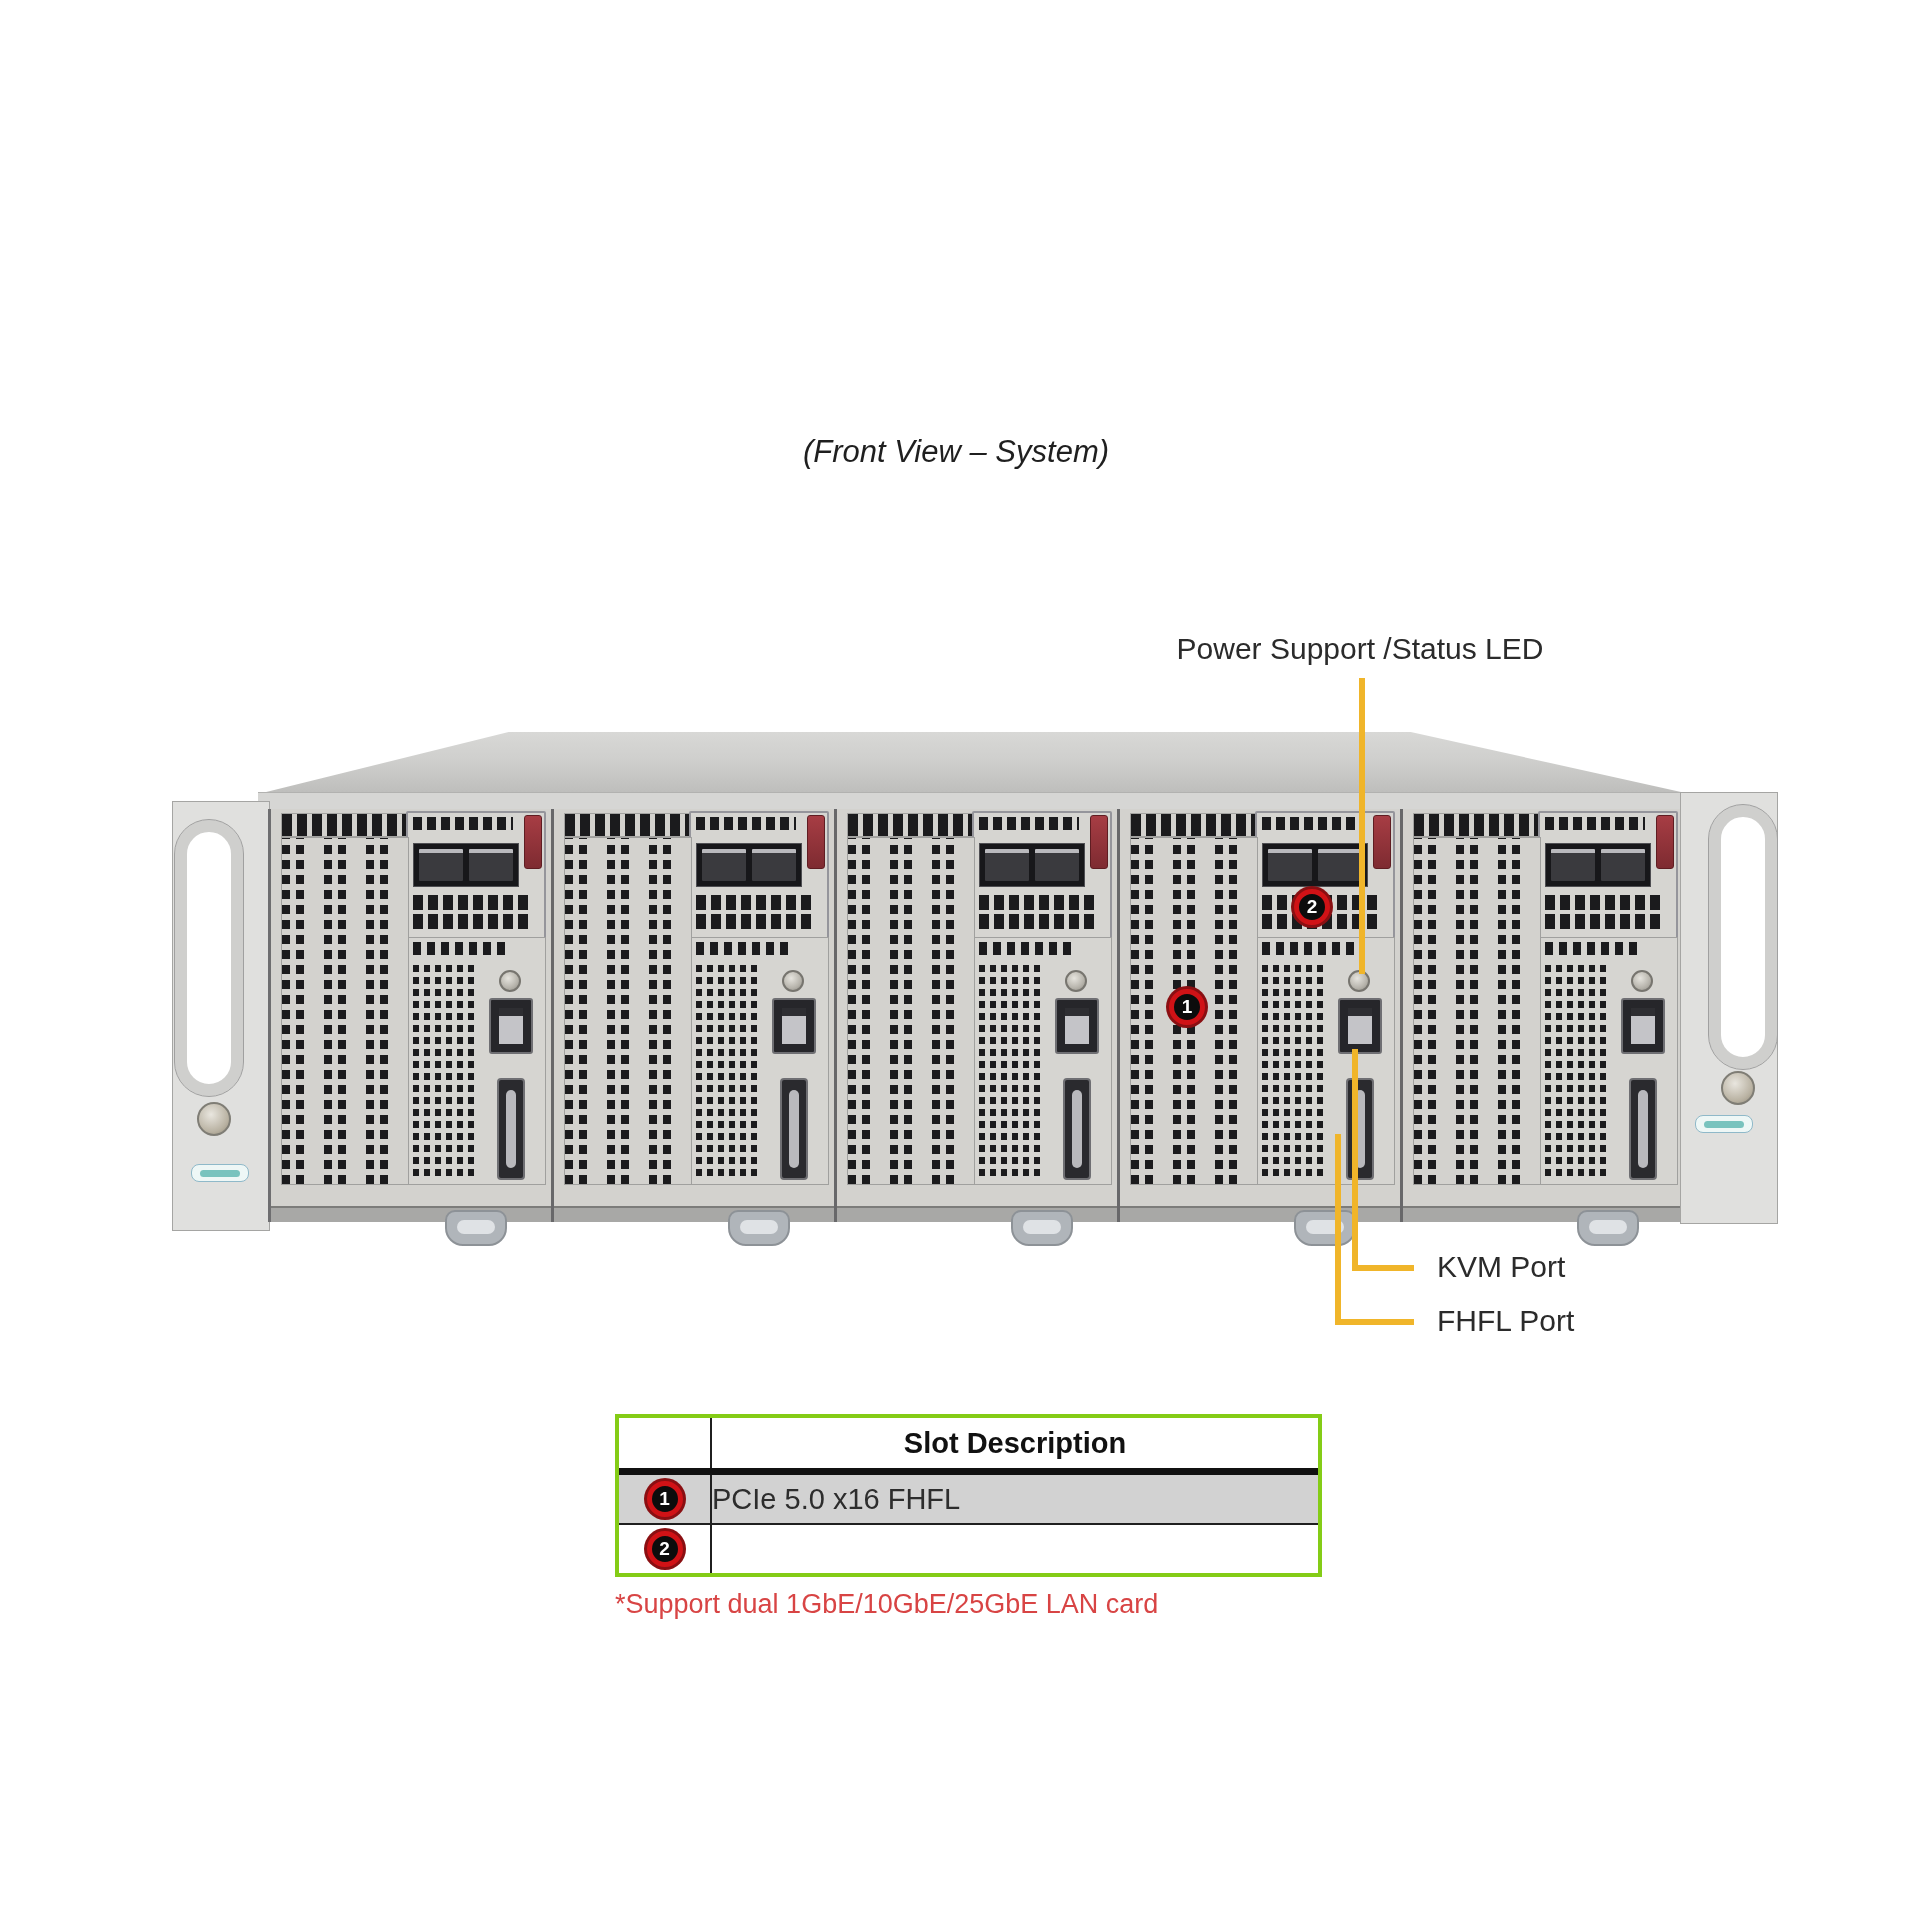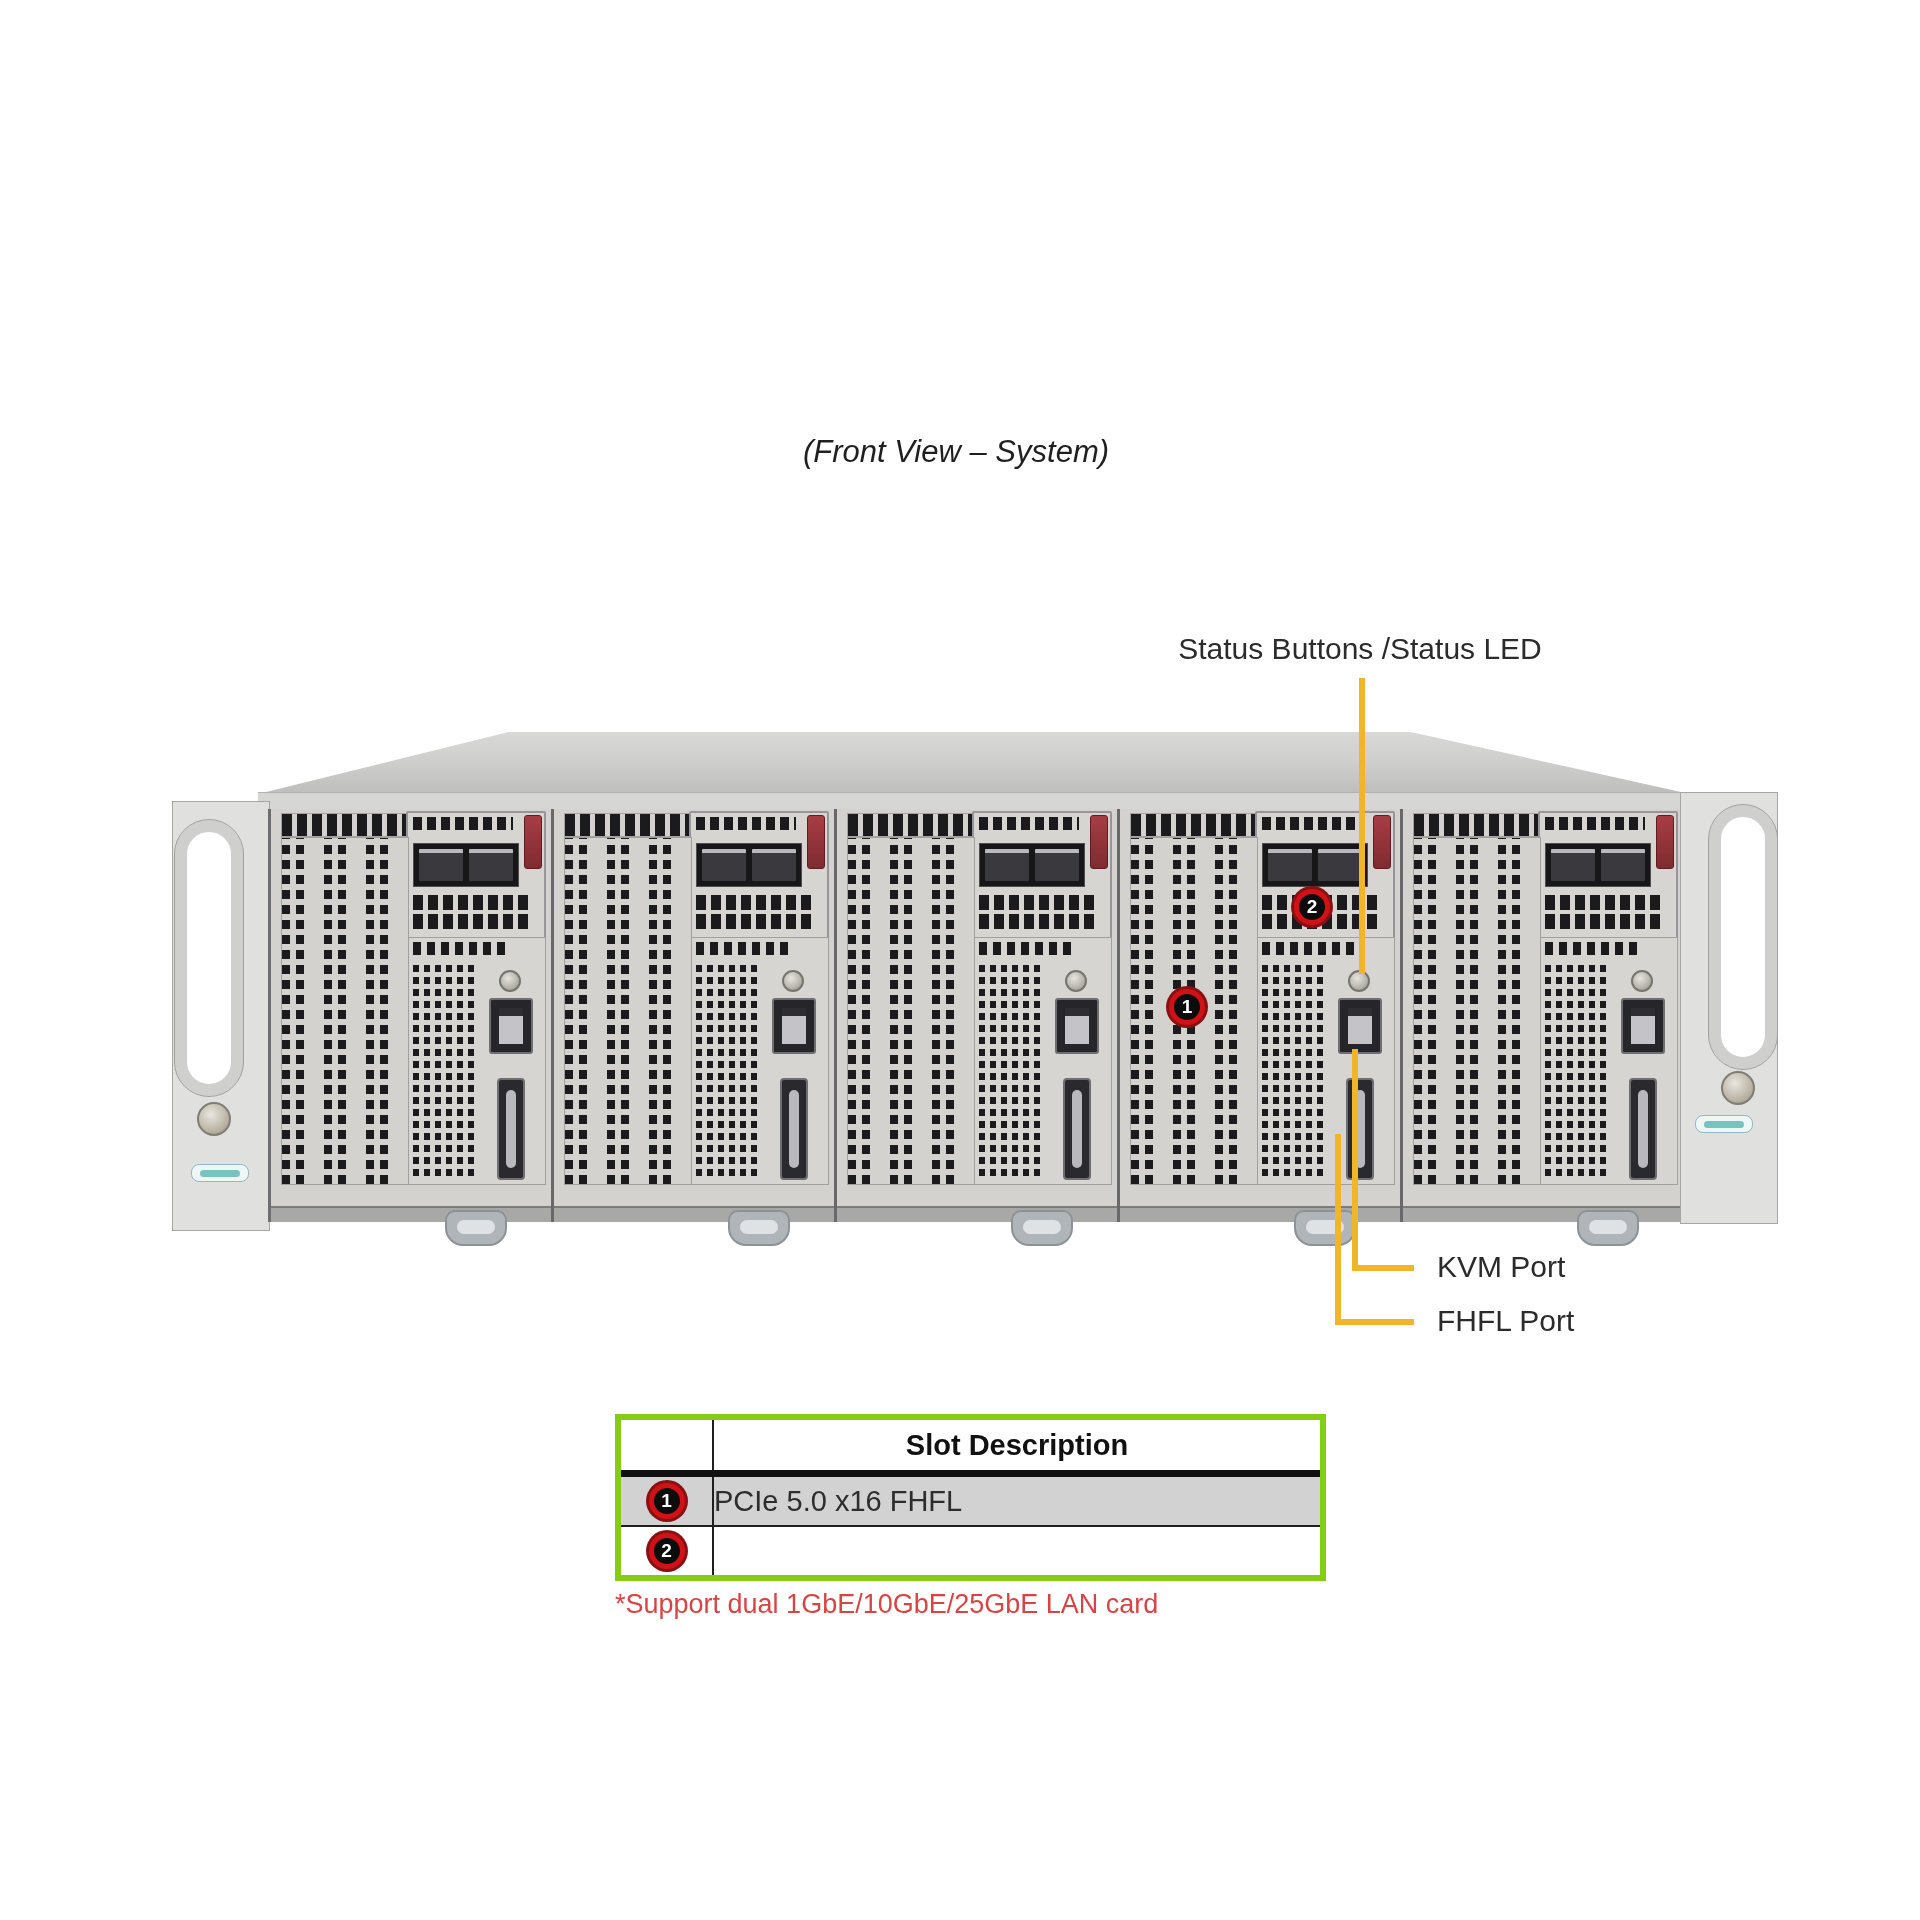--- a/index.html
+++ b/index.html
@@ -111,21 +111,21 @@
          border:2px solid #7f7d75;}
   .screw-left{left:24px;top:300px;}
   .screw-right{left:40px;top:278px;}
   .logo-chip{position:absolute;width:56px;height:16px;border:1px solid #8fb9c9;border-radius:8px;
              background:#eef7f6;display:flex;align-items:center;justify-content:center;}
   .logo-chip::after{content:"";width:40px;height:7px;background:#3aa8a0;opacity:.65;border-radius:4px;}
   .logo-left{left:18px;top:362px;}
   .logo-right{left:14px;top:322px;}
 
   
-  .slot-table{left:615px;top:1370px;width:699px;border:6px solid #84cc16;background:#fff;z-index:6;}
+  .slot-table{left:615px;top:1370px;width:699px;border:4px solid #84cc16;background:#fff;z-index:6;}
   .t-row{display:flex;align-items:center;}
   .t-header{height:50px;}
   .t-col1{width:91px;display:flex;align-items:center;justify-content:center;
           border-right:2px solid #1f1f1f;align-self:stretch;}
   .t-col2{flex:1;font-size:29px;color:#2d2d2d;}
   .t-header .t-col2{font-weight:bold;color:#111;text-align:center;padding-left:0;}
   .thick-sep{height:7px;background:#111;}
   .thin-sep{height:2px;background:#1f1f1f;}
   .t-data{height:48px;}
   .t-data.shaded{background:var(--row-shade);}
@@ -293,21 +293,21 @@
       <div class="logo-chip logo-right"></div>
     </div>
   </div>
 
   <div class="abs yline line-power"></div>
   <div class="abs yline line-kvm-v"></div>
   <div class="abs yline line-kvm-h"></div>
   <div class="abs yline line-ipmi-v"></div>
   <div class="abs yline line-ipmi-h"></div>
 
-  <div class="abs callout-label lbl-power">Status Buttons /Status LED</div>
+  <div class="abs callout-label lbl-power">Power Support /Status LED</div>
   <div class="abs callout-label lbl-kvm">KVM Port</div>
   <div class="abs callout-label lbl-ipmi">FHFL Port</div>
 
   <div class="abs num-badge badge-1">1</div>
   <div class="abs num-badge badge-2">2</div>
 
   <div class="abs slot-table">
     <div class="t-row t-header">
       <div class="t-col1"></div>
       <div class="t-col2">Slot Description</div>

